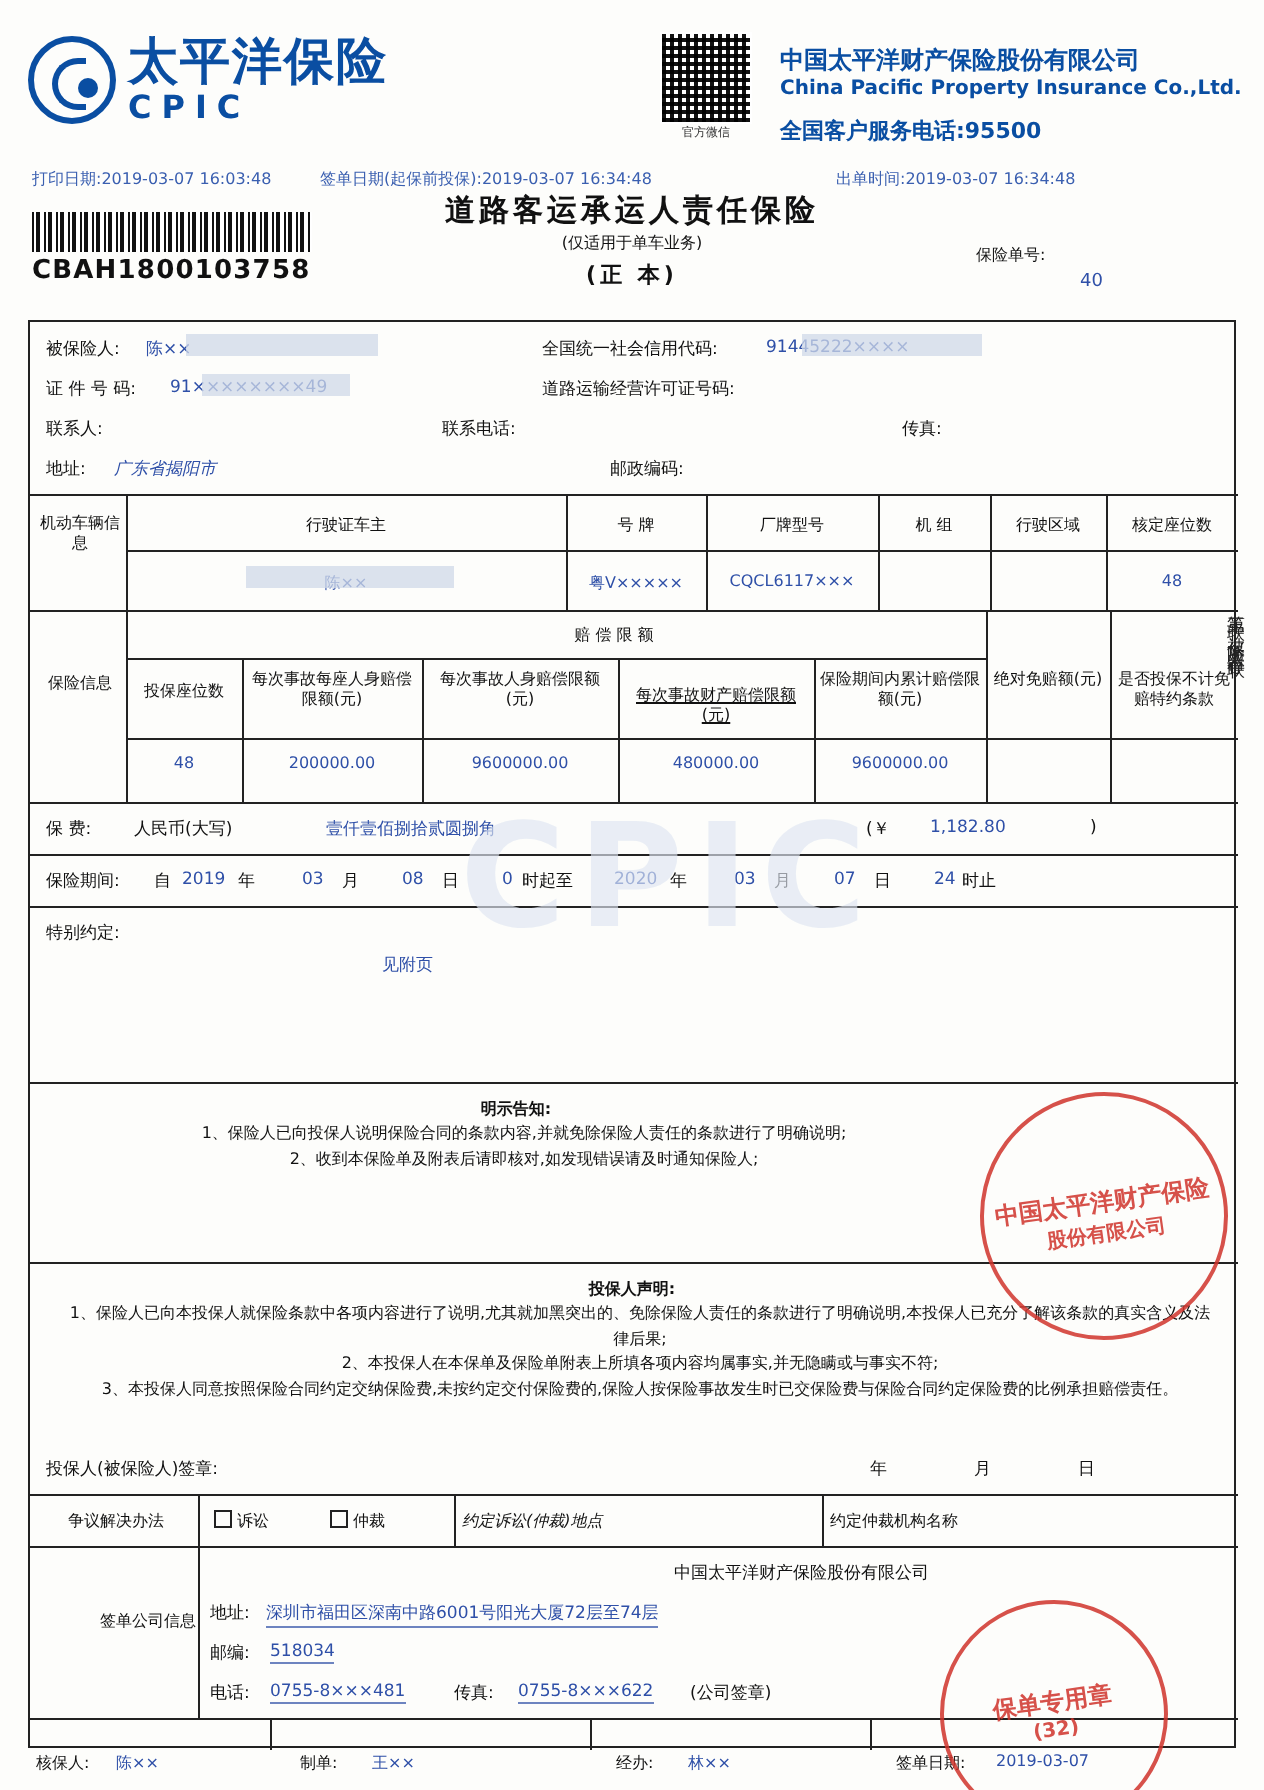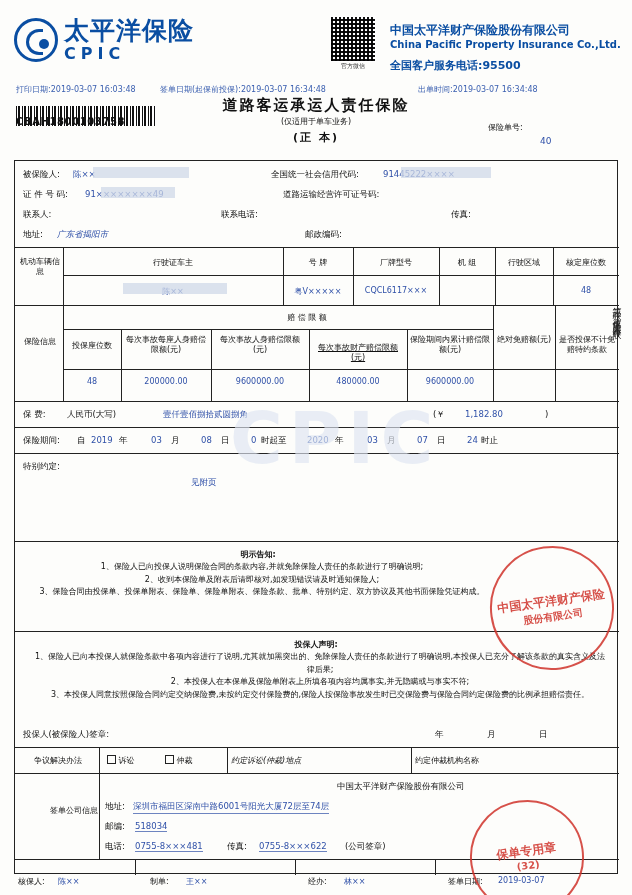--- a/index.html
+++ b/index.html
@@ -39,21 +39,21 @@
   .m3{left:404px;}
 
   
   .title{position:absolute;left:0;top:96px;width:632px;text-align:center;font-size:15px;font-weight:bold;letter-spacing:2px;}
   .sub1{position:absolute;left:0;top:116px;width:632px;text-align:center;font-size:8px;}
   .sub2{position:absolute;left:0;top:130px;width:632px;text-align:center;font-size:11px;font-weight:bold;letter-spacing:2px;}
 
   
   .bc{position:absolute;left:16px;top:106px;width:140px;height:20px;
       background:repeating-linear-gradient(90deg,#111 0 1px,#fff 1px 2px,#111 2px 4px,#fff 4px 6px);}
-  .bc-no{position:absolute;left:16px;top:116px;font-size:10px;letter-spacing:.6px;font-weight:bold;}
+  .bc-no{position:absolute;left:16px;top:128px;font-size:13px;letter-spacing:.6px;font-weight:bold;}
 
   .polno-lbl{position:absolute;left:488px;top:122px;font-size:8px;}
   .polno-val{position:absolute;left:540px;top:136px;font-size:9px;color:#2f50a8;}
 
   
   .frame{position:absolute;left:14px;top:160px;width:604px;height:714px;border:1px solid #222;box-sizing:border-box;}
   .lbl{position:absolute;font-size:8.5px;color:#111;white-space:nowrap;}
   .val{position:absolute;font-size:8.5px;color:#2f50a8;white-space:nowrap;}
   .valb{position:absolute;font-size:8.5px;color:#2f50a8;border-bottom:1px solid #6d84c0;}
   .vline{position:absolute;width:0;border-left:1px solid #222;}
@@ -118,21 +118,21 @@
     <div class="lbl" style="left:8px;top:8px;">被保险人:</div>
     <div class="val" style="left:58px;top:8px;">陈××</div>
     <div class="redact" style="left:78px;top:6px;width:96px;height:11px;"></div>
     <div class="lbl" style="left:256px;top:8px;">全国统一社会信用代码:</div>
     <div class="val" style="left:368px;top:8px;">91445222××××</div>
     <div class="redact" style="left:386px;top:6px;width:90px;height:11px;"></div>
 
     <div class="lbl" style="left:8px;top:28px;">证 件 号 码:</div>
     <div class="val" style="left:70px;top:28px;">91××××××××49</div>
     <div class="redact" style="left:86px;top:26px;width:74px;height:11px;"></div>
-    <div class="lbl" style="left:268px;top:28px;">道路运输经营许可证号码:</div>
+    <div class="lbl" style="left:256px;top:28px;">道路运输经营许可证号码:</div>
     <div class="val" style="left:420px;top:28px;"></div>
 
     <div class="lbl" style="left:8px;top:48px;">联系人:</div>
     <div class="val" style="left:60px;top:48px;"></div>
     <div class="lbl" style="left:206px;top:48px;">联系电话:</div>
     <div class="val" style="left:266px;top:48px;"></div>
     <div class="lbl" style="left:436px;top:48px;">传真:</div>
     <div class="val" style="left:472px;top:48px;"></div>
 
     <div class="lbl" style="left:8px;top:68px;">地址:</div>
@@ -227,21 +227,20 @@
     <div class="hline" style="left:0;top:292px;width:604px;"></div>
 
     <div class="lbl" style="left:8px;top:300px;">特别约定:</div>
     <div class="val" style="left:176px;top:316px;">见附页</div>
     <div class="hline" style="left:0;top:380px;width:604px;"></div>
 
     <div class="notes" style="left:8px;top:388px;width:470px;">
       <div style="font-weight:bold;">明示告知:</div>
       <div style="margin-left:8px;">1、保险人已向投保人说明保险合同的条款内容,并就免除保险人责任的条款进行了明确说明;</div>
       <div style="margin-left:8px;">2、收到本保险单及附表后请即核对,如发现错误请及时通知保险人;</div>
-      <div style="margin-left:8px;">3、保险合同由投保单、投保单附表、保险单、保险单附表、保险条款、批单、特别约定、双方协议及其他书面保险凭证构成。</div>
     </div>
     <div class="hline" style="left:0;top:470px;width:604px;"></div>
 
     <div class="notes" style="left:8px;top:478px;width:586px;">
       <div style="font-weight:bold;">投保人声明:</div>
       <div style="margin-left:8px;">1、保险人已向本投保人就保险条款中各项内容进行了说明,尤其就加黑突出的、免除保险人责任的条款进行了明确说明,本投保人已充分了解该条款的真实含义及法律后果;</div>
       <div style="margin-left:8px;">2、本投保人在本保单及保险单附表上所填各项内容均属事实,并无隐瞒或与事实不符;</div>
       <div style="margin-left:8px;">3、本投保人同意按照保险合同约定交纳保险费,未按约定交付保险费的,保险人按保险事故发生时已交保险费与保险合同约定保险费的比例承担赔偿责任。</div>
     </div>
 

